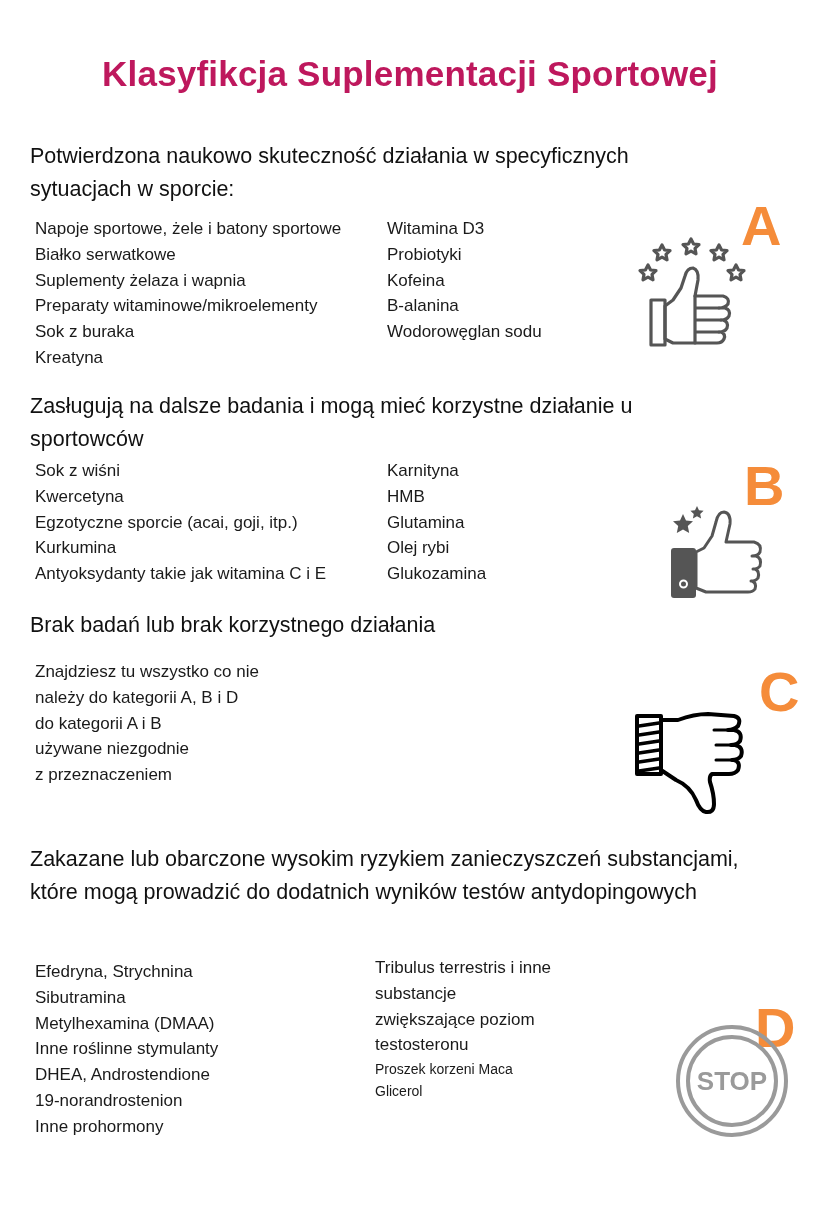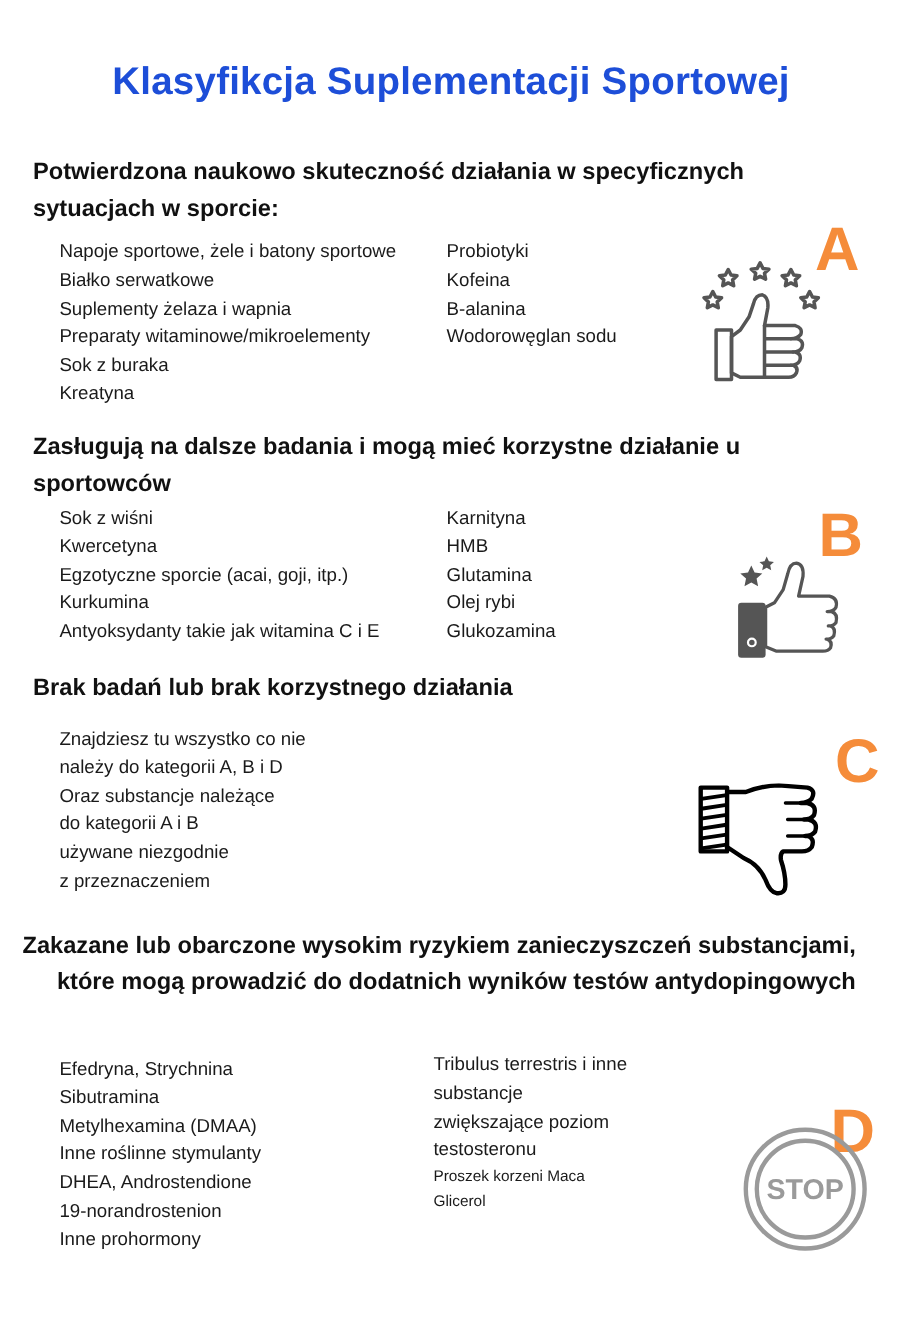--- a/index.html
+++ b/index.html
@@ -1,42 +1,43 @@
 <!DOCTYPE html>
 <html><head>
 <meta charset="utf-8">
 <style>
   html, body { margin:0; padding:0; background:#ffffff; }
   body { width:820px; height:1212px; position:relative; overflow:hidden;
          font-family:"Liberation Sans", "DejaVu Sans", sans-serif; color:#1a1a1a; }
   .abs { position:absolute; }
   .title { left:0; width:820px; top:54px; text-align:center; font-size:35px; font-weight:bold;
-           color:#1d4ed8; letter-spacing:0.2px; }
-  .heading { font-size:21.5px; font-weight:bold; line-height:33px; color:#111; }
+           color:#be185d; letter-spacing:0.2px; }
+  .heading { font-size:21.5px; font-weight:normal; line-height:33px; color:#111; }
   .list { font-size:17px; line-height:25.8px; color:#1a1a1a; }
-  .list div { white-space:nowrap;margin-left:19px; }
+  .list div { white-space:nowrap; }
   .small { font-size:14px; line-height:22px; }
   .letter { font-size:56px; font-weight:bold; color:#f58c3a; line-height:1; }
   svg { display:block; }
 </style>
 </head>
 <body>
 
 <div class="abs title">Klasyfikcja Suplementacji Sportowej</div>
 
 <div class="abs heading" style="left:30px; top:140px; width:700px;">Potwierdzona naukowo skuteczność działania w specyficznych sytuacjach w sporcie:</div>
 <div class="abs list" style="left:35px; top:216px;">
   <div>Napoje sportowe, żele i batony sportowe</div>
   <div>Białko serwatkowe</div>
   <div>Suplementy żelaza i wapnia</div>
   <div>Preparaty witaminowe/mikroelementy</div>
   <div>Sok z buraka</div>
   <div>Kreatyna</div>
 </div>
 <div class="abs list" style="left:387px; top:216px;">
+  <div>Witamina D3</div>
   <div>Probiotyki</div>
   <div>Kofeina</div>
   <div>B-alanina</div>
   <div>Wodorowęglan sodu</div>
 </div>
 <div class="abs letter" style="left:741px; top:198px;">A</div>
 <div class="abs" style="left:633px; top:236px;">
   <svg width="120" height="112" viewBox="0 0 120 112" fill="none" stroke="#555" stroke-width="3.2" stroke-linejoin="round" stroke-linecap="round">
     <g>
       <polygon points="15,29 17.6,34 23,34.7 19,38.4 20,43.8 15,41.2 10,43.8 11,38.4 7,34.7 12.4,34"></polygon>
@@ -82,36 +83,35 @@
     <rect x="5" y="44" width="25" height="50" rx="3" fill="#555"></rect>
     <circle cx="17.5" cy="80" r="3.5" fill="none" stroke="#fff" stroke-width="2"></circle>
     <path d="M30,48 L38,44 L46,32 L50,18 Q52,8 58,8 Q65,9 64,20 L60,38 L88,38 Q96,40 94,48 Q92,52 86,52 L90,52 Q96,54 94,62 Q92,65 87,65 L89,65 Q94,67 92,74 Q90,77 85,77 L86,77 Q91,79 89,85 Q87,88 82,88 L40,88 L30,84 Z" fill="none" stroke="#555" stroke-width="3" stroke-linejoin="round"></path>
   </svg>
 </div>
 
 <div class="abs heading" style="left:30px; top:609px; width:700px;">Brak badań lub brak  korzystnego działania</div>
 <div class="abs list" style="left:35px; top:659px;">
   <div>Znajdziesz tu wszystko co nie</div>
   <div>należy do kategorii A, B i D</div>
-  <div>Oraz substancje należące</div>
   <div>do kategorii A i B</div>
   <div>używane niezgodnie</div>
   <div>z przeznaczeniem</div>
 </div>
 <div class="abs letter" style="left:759px; top:664px;">C</div>
 <div class="abs" style="left:634px; top:712px;">
   <svg width="126" height="104" viewBox="0 0 126 104" fill="none" stroke="#000" stroke-width="4" stroke-linejoin="round" stroke-linecap="round">
     <rect x="3" y="4" width="24" height="58"></rect>
     <path d="M5,14 L25,11 M5,23 L25,20 M5,32 L25,29 M5,41 L25,38 M5,50 L25,47 M5,59 L25,56" stroke-width="3.5"></path>
     <path d="M27,8 L44,8 Q60,2 74,2 L100,4 Q108,6 104,14 Q100,18 94,18 L100,18 Q109,20 106,29 Q103,33 97,33 L101,33 Q110,35 107,44 Q104,48 98,48 L100,48 Q107,50 104,58 Q101,62 95,62 L78,62 Q75,64 76,70 Q80,82 80,92 Q80,101 72,100 Q66,99 62,88 Q56,74 42,68 L27,58"></path>
     <path d="M94,18 L80,18 M97,33 L82,33 M98,48 L82,48" stroke-width="3"></path>
   </svg>
 </div>
 
-<div class="abs heading" style="left:18px; top:843px; width:760px;text-align:right;">Zakazane lub obarczone wysokim ryzykiem zanieczyszczeń substancjami, które mogą prowadzić do dodatnich wyników testów antydopingowych</div>
+<div class="abs heading" style="left:30px; top:843px; width:760px;">Zakazane lub obarczone wysokim ryzykiem zanieczyszczeń substancjami, które mogą prowadzić do dodatnich wyników testów antydopingowych</div>
 <div class="abs list" style="left:35px; top:959px;">
   <div>Efedryna, Strychnina</div>
   <div>Sibutramina</div>
   <div>Metylhexamina (DMAA)</div>
   <div>Inne roślinne stymulanty</div>
   <div>DHEA, Androstendione</div>
   <div>19-norandrostenion</div>
   <div>Inne prohormony</div>
 </div>
 <div class="abs list" style="left:375px; top:955px;">

